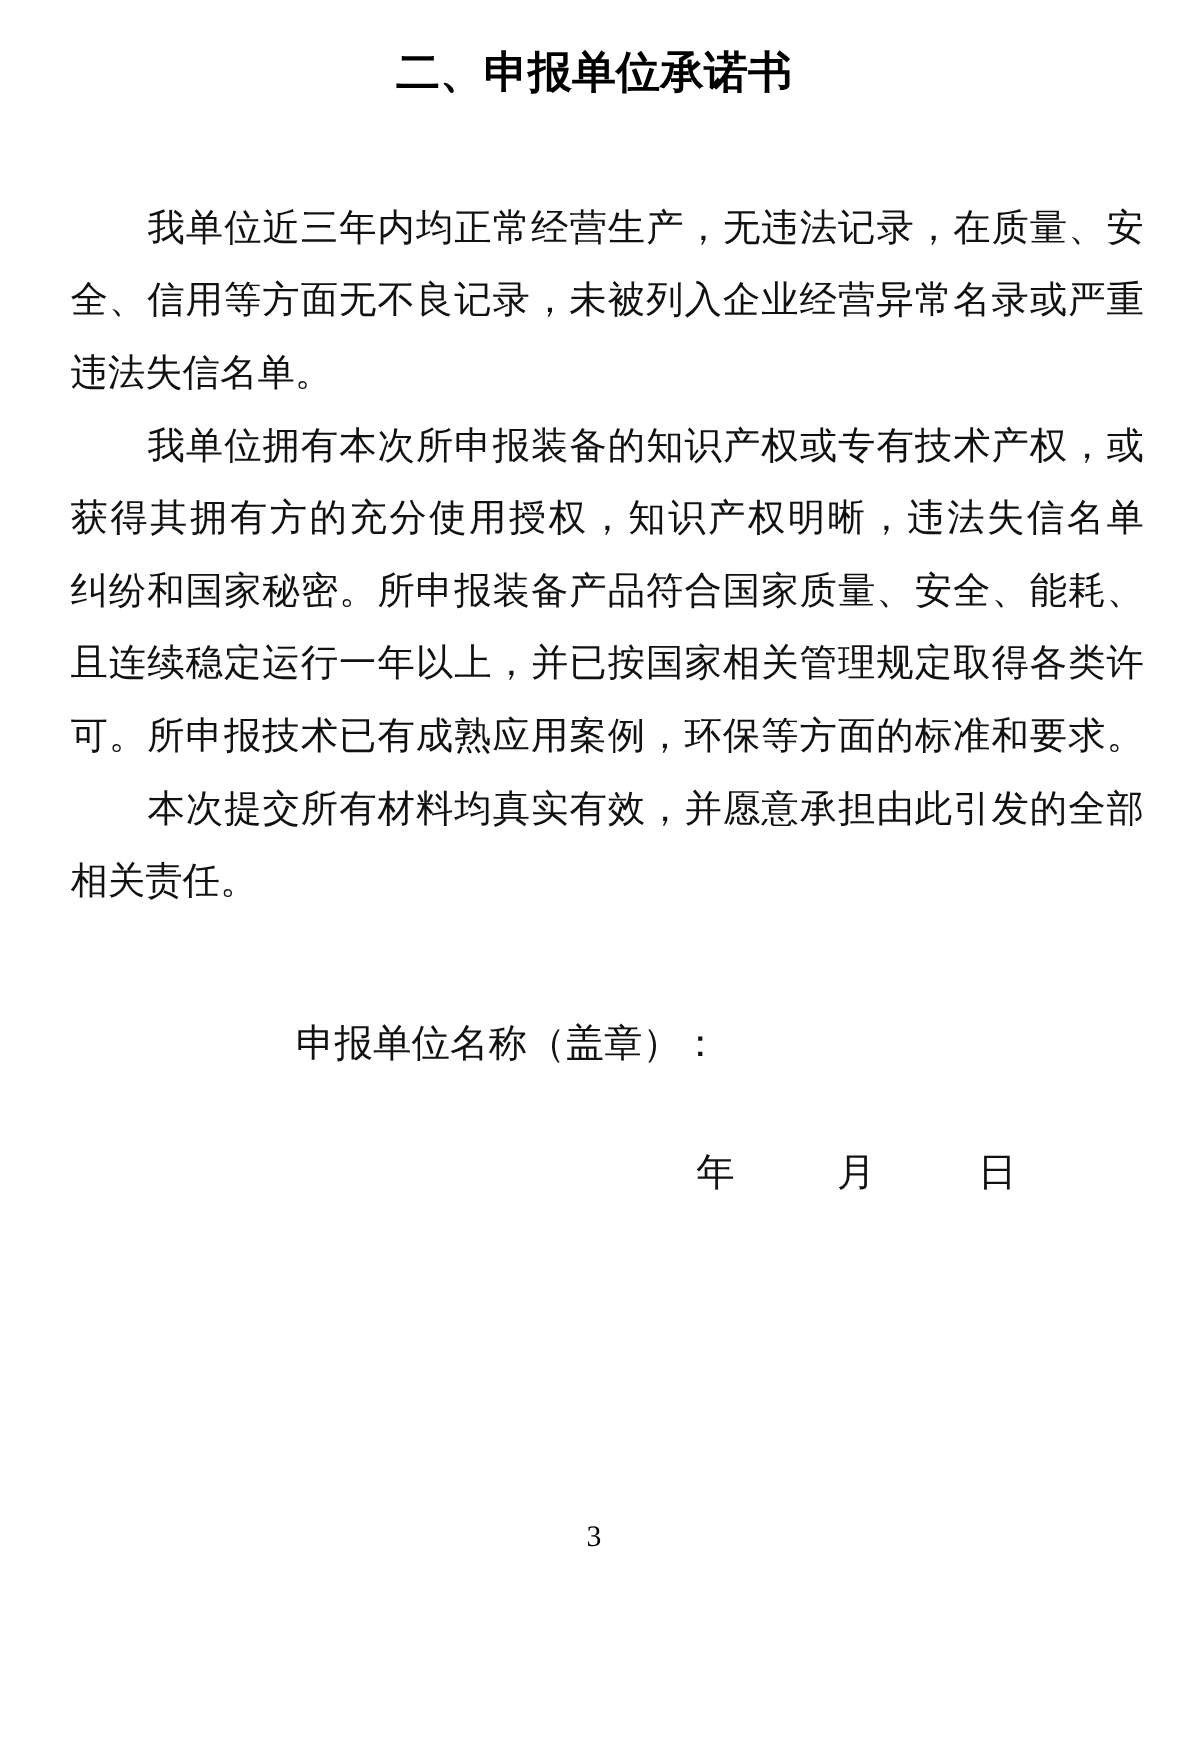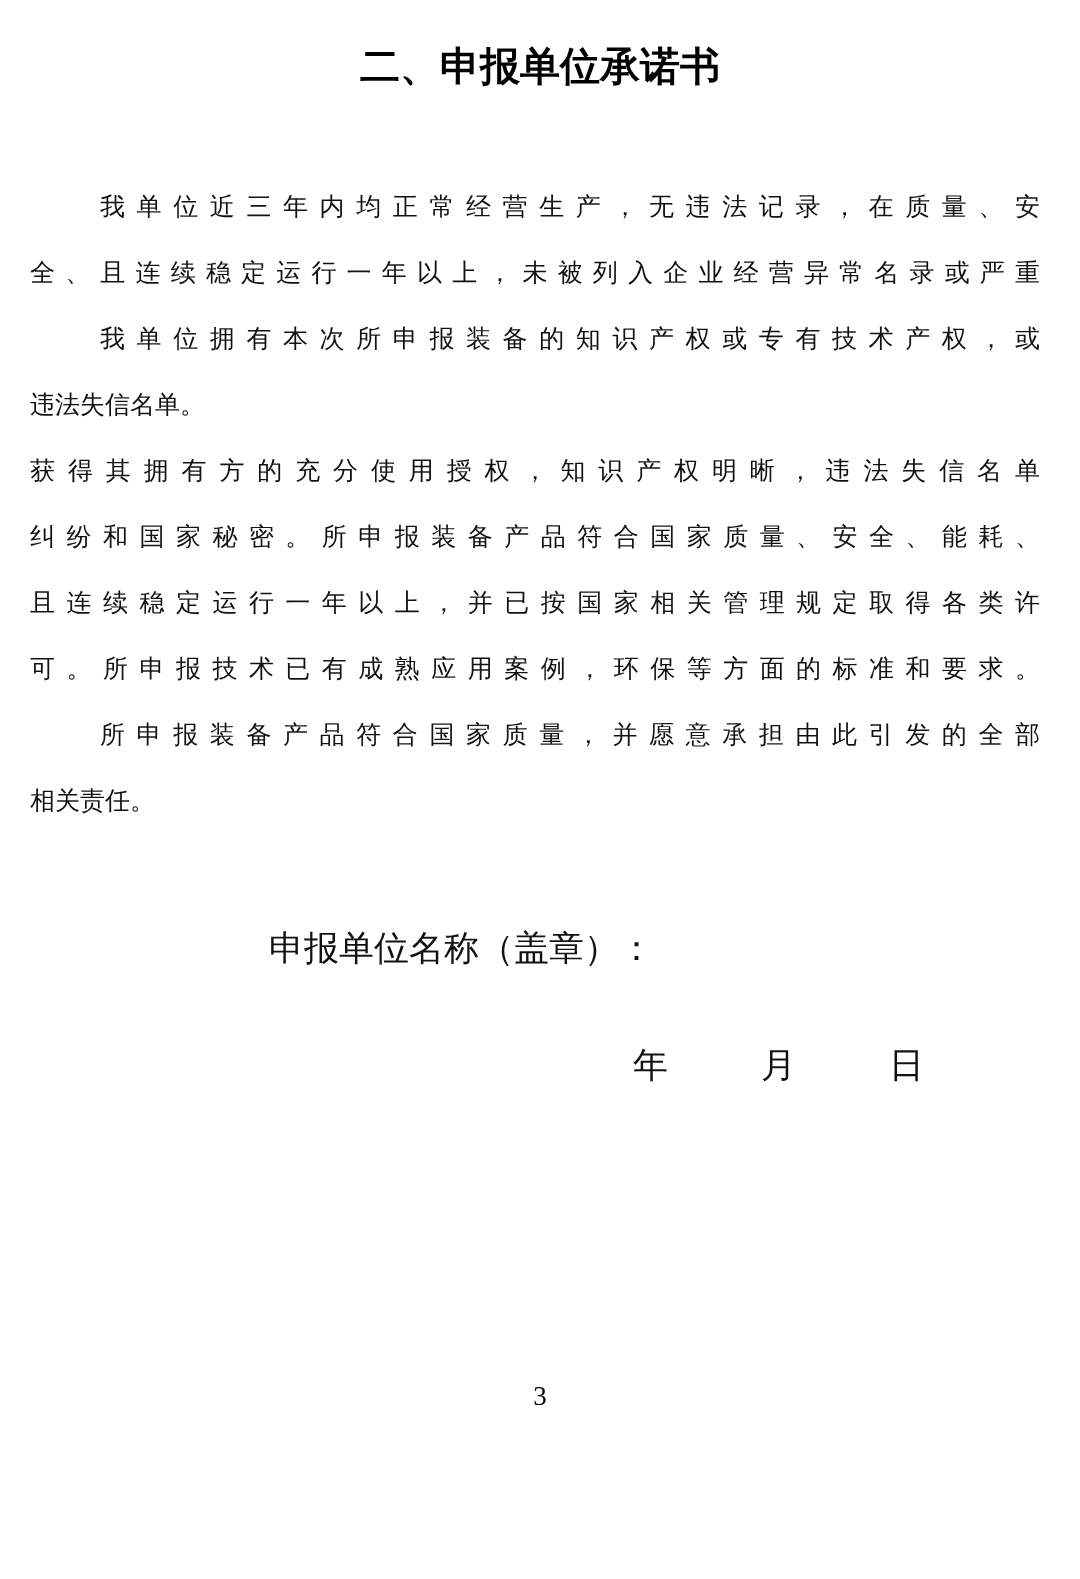--- a/index.html
+++ b/index.html
@@ -16,24 +16,24 @@
   .doc-title {
     padding-top: 42px;
     text-align: center;
     font-family: "Liberation Sans", sans-serif;
     font-weight: bold;
     font-size: 40px;
     line-height: 48px;
     color: #000000;
   }
   .document-body {
-    margin: 84px 40px 0 30px;
-    font-size: 25px;
+    margin: 84px 40px 0 64px;
+    font-size: 34px;
     line-height: 66px;
-    font-family: Liberation Serif, serif;
+    font-family: Liberation Sans, sans-serif;
   }
   .line { text-align: justify; white-space: normal; }
   .line.stretch { text-align-last: justify; }
   .line.indent { text-indent: 70px; }
   .sign-leader {
     margin-top: 101px;
     padding-left: 437px;
     font-size: 35px;
     line-height: 40px;
   }
@@ -62,28 +62,28 @@
 </style>
 </head>
 <body>
 
 <div class="page">
 
   <div class="doc-title">二、申报单位承诺书</div>
 
   <div class="document-body">
       <div class="line indent stretch">我单位近三年内均正常经营生产，无违法记录，在质量、安</div>
-      <div class="line stretch">全、且连续稳定运行一年以上，未被列入企业经营异常名录或严重</div>
+      <div class="line stretch">全、信用等方面无不良记录，未被列入企业经营异常名录或严重</div>
+      <div class="line">违法失信名单。</div>
       <div class="line indent stretch">我单位拥有本次所申报装备的知识产权或专有技术产权，或</div>
-      <div class="line">违法失信名单。</div>
       <div class="line stretch">获得其拥有方的充分使用授权，知识产权明晰，违法失信名单</div>
       <div class="line stretch">纠纷和国家秘密。所申报装备产品符合国家质量、安全、能耗、</div>
       <div class="line stretch">且连续稳定运行一年以上，并已按国家相关管理规定取得各类许</div>
       <div class="line stretch">可。所申报技术已有成熟应用案例，环保等方面的标准和要求。</div>
-      <div class="line indent stretch">所申报装备产品符合国家质量，并愿意承担由此引发的全部</div>
+      <div class="line indent stretch">本次提交所有材料均真实有效，并愿意承担由此引发的全部</div>
       <div class="line">相关责任。</div>
     </div>
 
 
   <div class="sign-unit">申报单位名称（盖章）：</div>
 
   <div class="date-row">
     <span>年</span>
     <span>月</span>
     <span>日</span>

